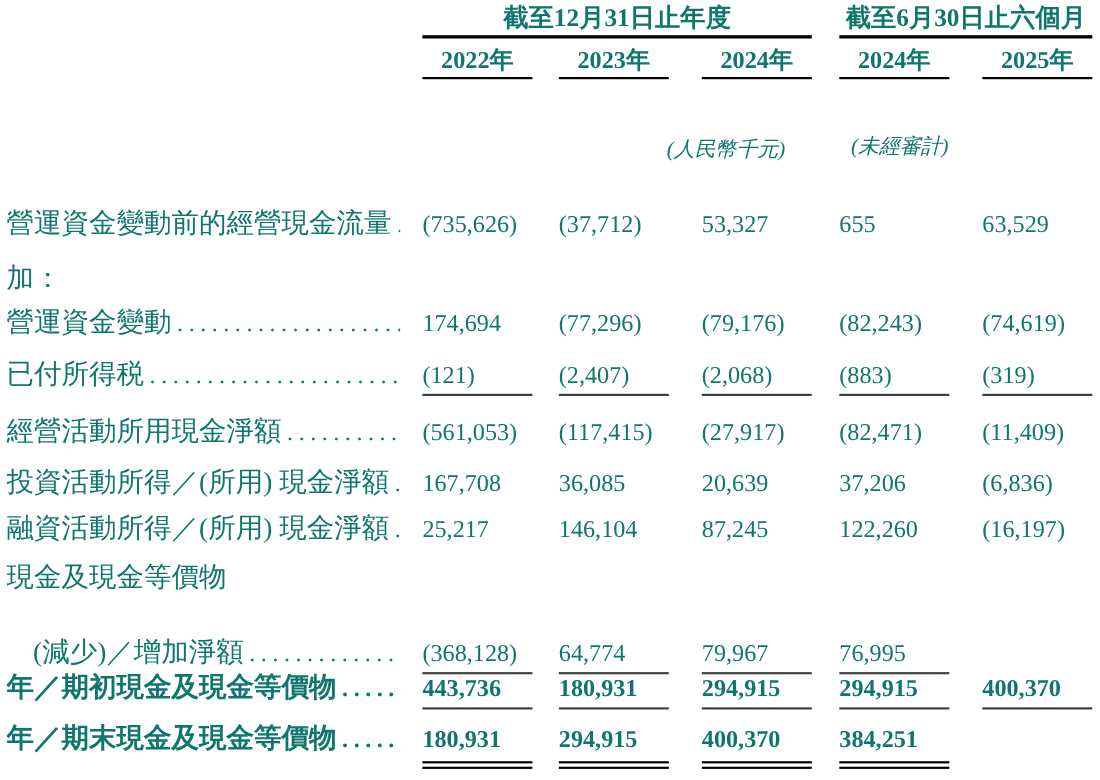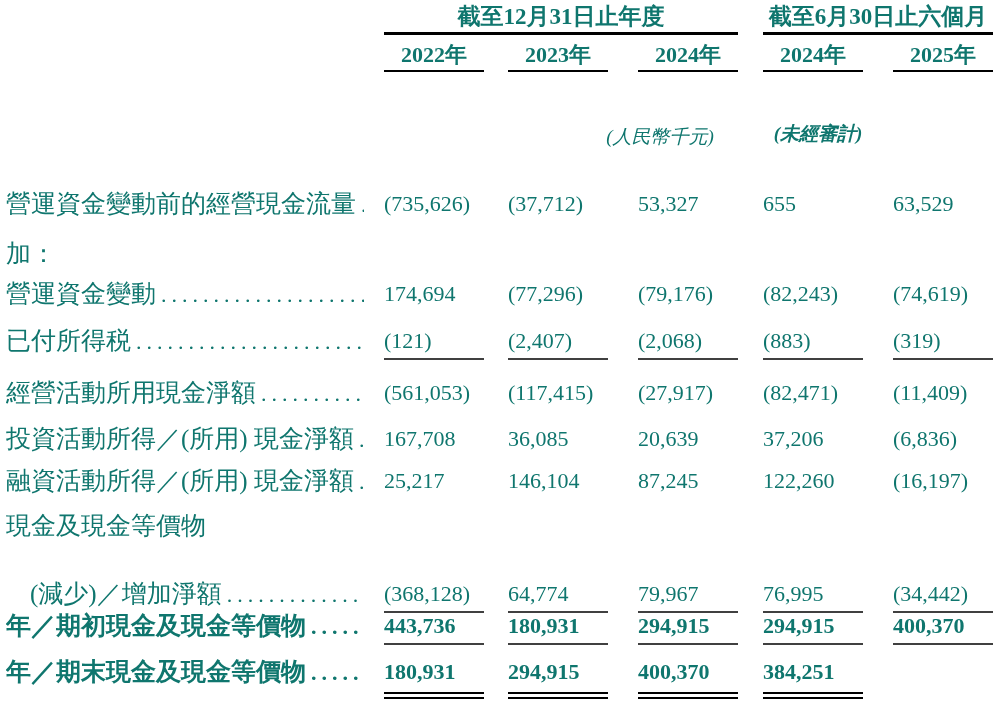--- a/index.html
+++ b/index.html
@@ -26,21 +26,21 @@
     position:absolute;top:43px;width:100px;
     font-size:22px;font-weight:bold;line-height:24px;
     text-align:center;white-space:nowrap;
   }
   .year-rule{position:absolute;top:70px;width:100px;height:2px;background:#000;}
   .note{
     position:absolute;font-style:italic;font-size:19px;line-height:24px;
     text-align:center;white-space:nowrap;
   }
   .unit{left:600px;width:120px;top:86px;margin-top:39px;}
-  .audit{left:758px;width:120px;top:122px;font-weight:bold;}
+  .audit{left:758px;width:120px;top:122px;}
   
   .c0{left:384px;} .c1{left:508px;} .c2{left:638px;} .c3{left:763px;} .c4{left:893px;}
   
   .row{position:absolute;left:0;width:960px;height:28px;}
   .row-0{top:190px;} .row-1{top:240px;} .row-2{top:280px;} .row-3{top:327px;}
   .row-4{top:379px;} .row-5{top:425px;} .row-6{top:467px;} .row-7{top:512px;}
   .row-8{top:580px;} .row-9{top:612px;} .row-10{top:658px;}
   .row-label{
     position:absolute;left:6px;top:0;width:358px;
     display:flex;align-items:baseline;
@@ -164,21 +164,20 @@
       </div>
       <div class="row row-8 rule-single indent">
         <span class="row-label">
           <span class="label-text">(減少)／增加淨額</span>
           <span class="leader">........................................</span>
         </span>
         <span class="num-cell c0">(368,128)</span>
         <span class="num-cell c1 no-paren">64,774</span>
         <span class="num-cell c2 no-paren">79,967</span>
         <span class="num-cell c3 no-paren">76,995</span>
-        <span class="num-cell c4">(34,442)</span>
       </div>
       <div class="row row-9 rule-single bold">
         <span class="row-label">
           <span class="label-text">年／期初現金及現金等價物</span>
           <span class="leader">........................................</span>
         </span>
         <span class="num-cell c0 no-paren">443,736</span>
         <span class="num-cell c1 no-paren">180,931</span>
         <span class="num-cell c2 no-paren">294,915</span>
         <span class="num-cell c3 no-paren">294,915</span>

